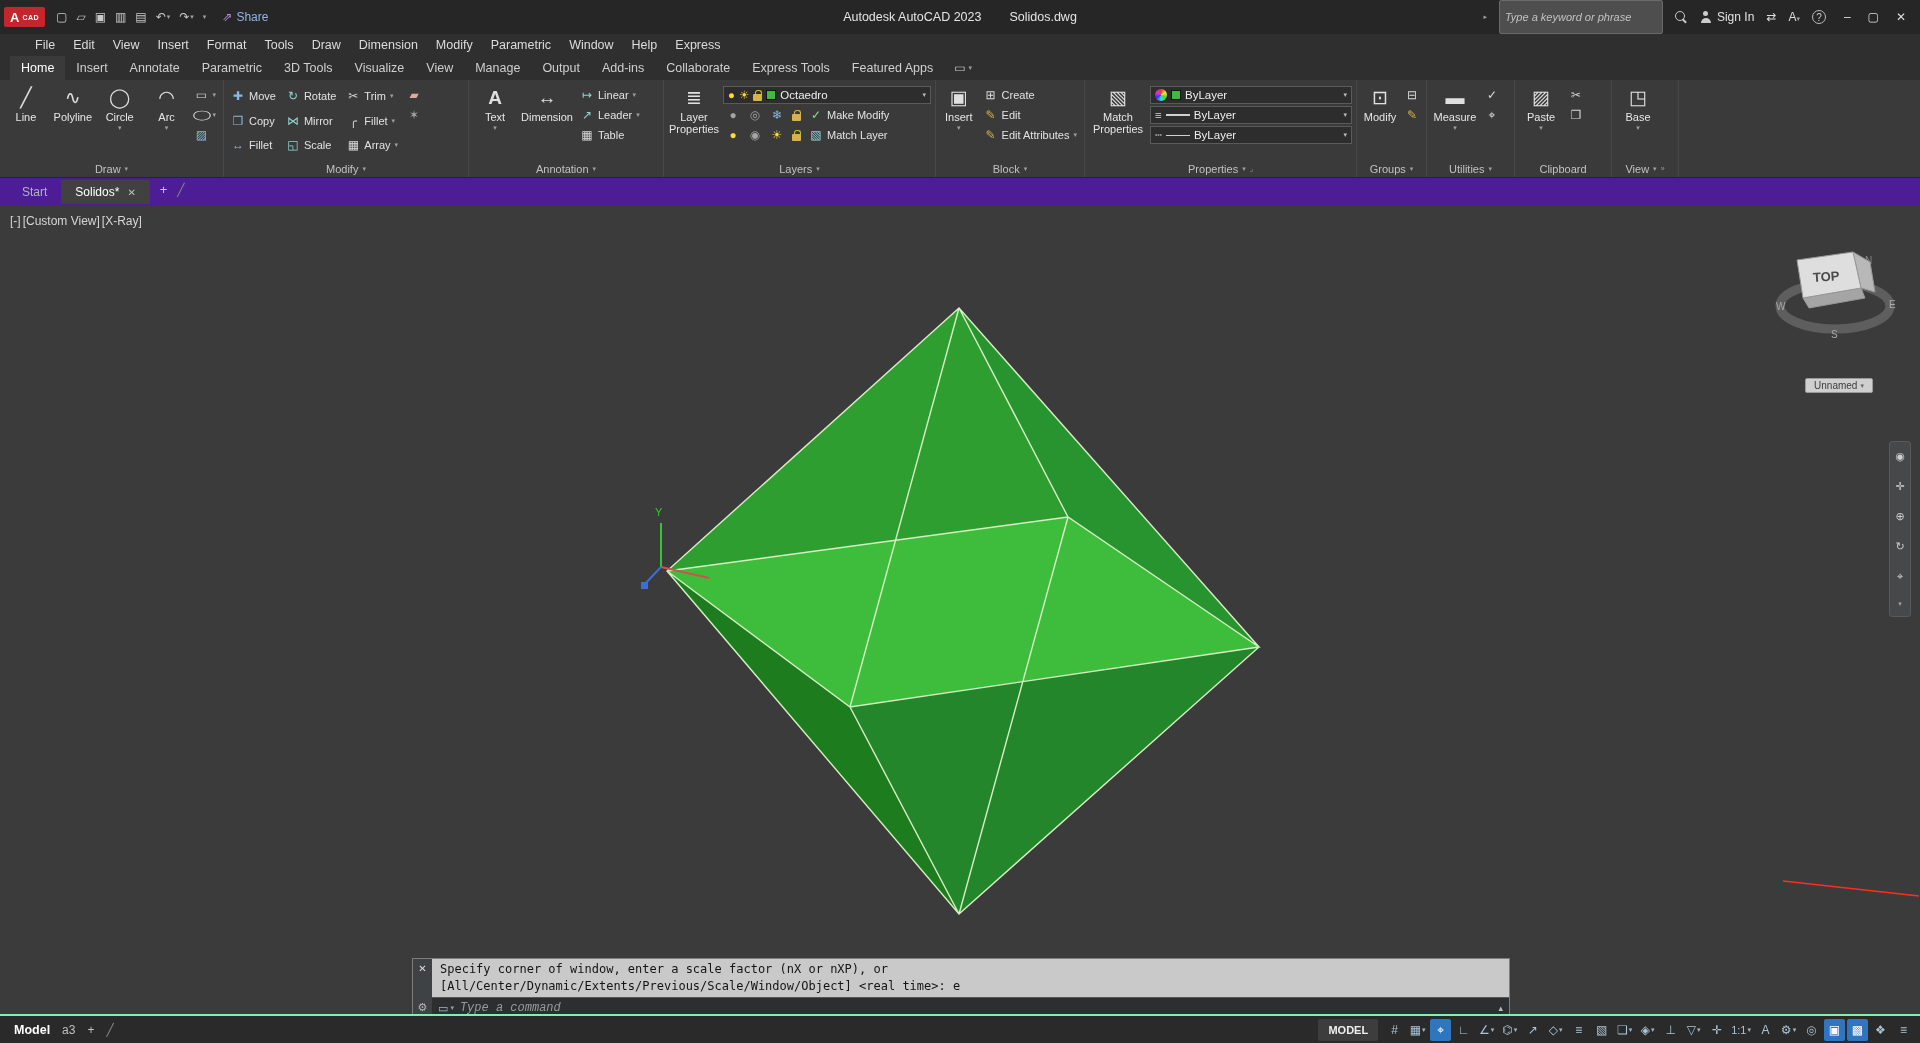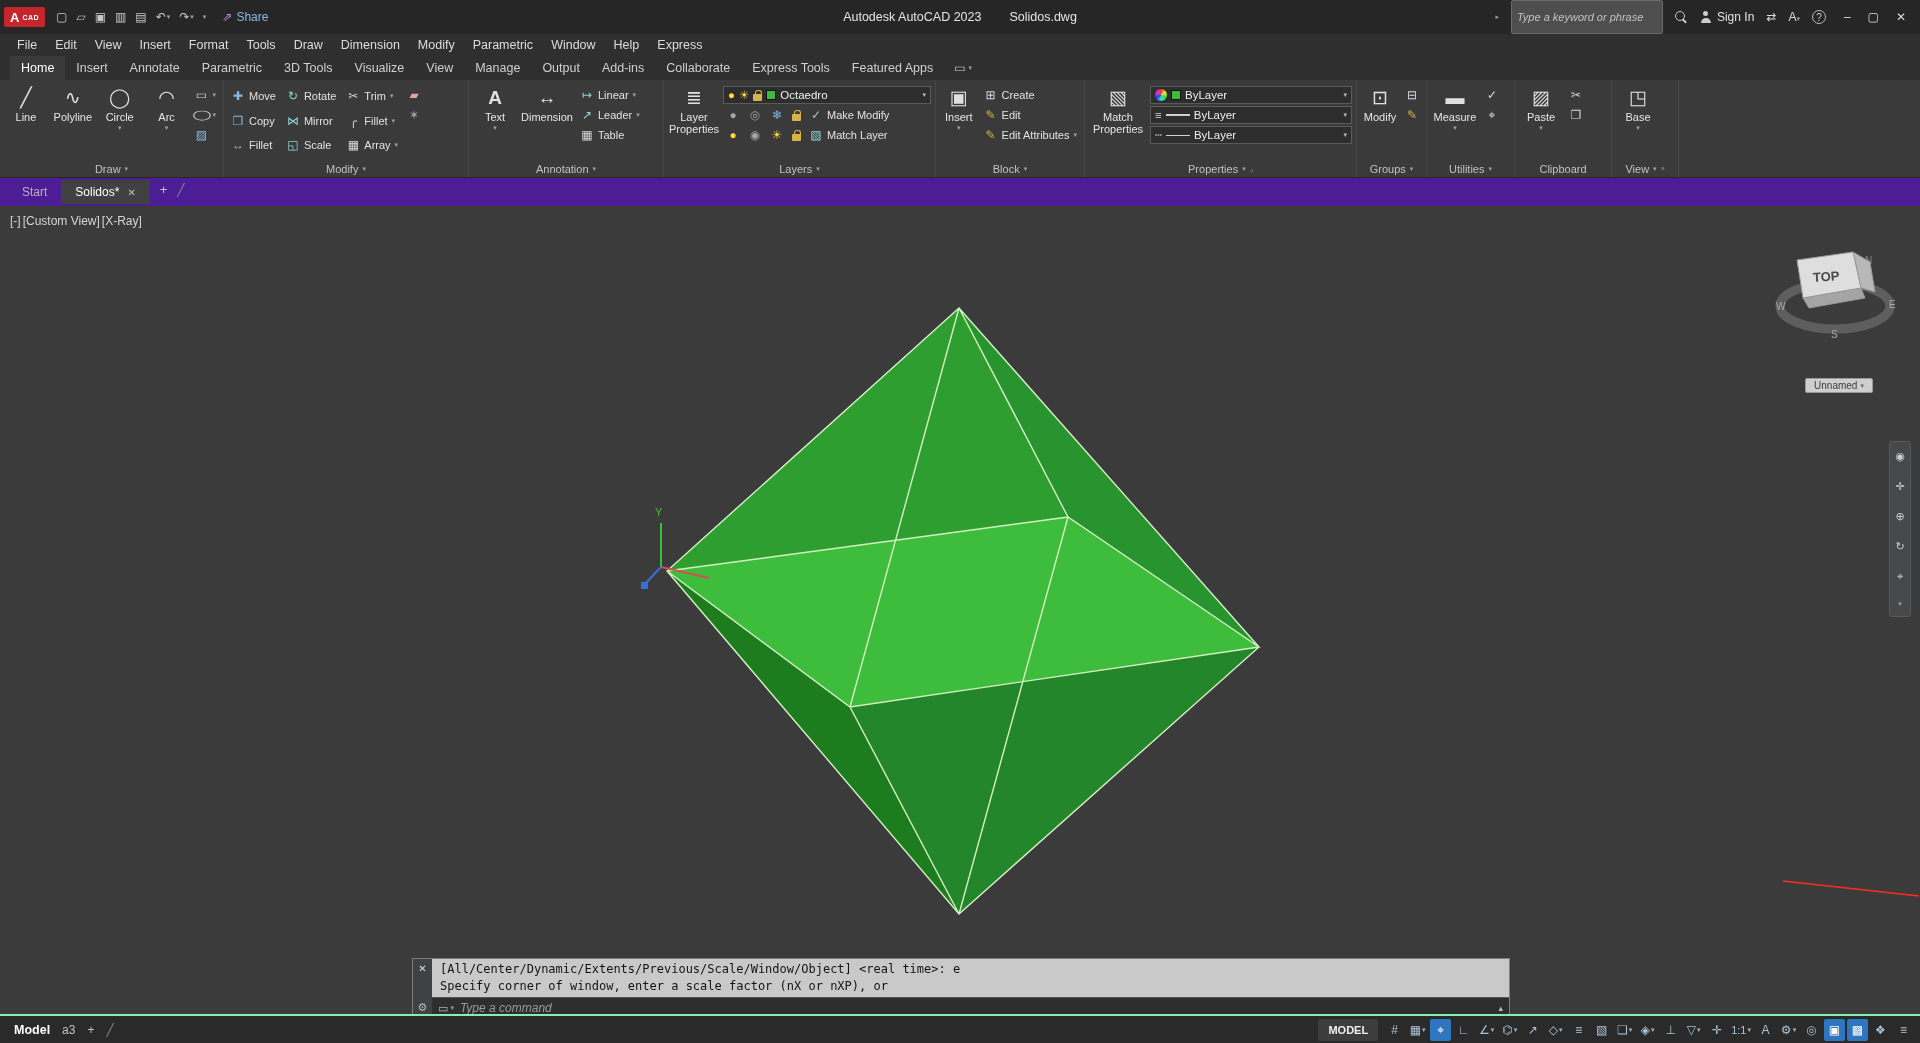--- a/index.html
+++ b/index.html
@@ -12,34 +12,34 @@
   .logo{background:#c4262e;color:#fff;height:20px;display:flex;align-items:center;gap:3px;padding:0 6px;border-radius:2px;font-weight:bold}
   .logo .a{font-size:13px}.logo .cad{font-size:7px;letter-spacing:.5px}
   .qat{display:flex;align-items:center;gap:9px;color:#c9c9c9;font-size:12px;margin-left:5px}
   .qat .ic{display:flex;align-items:center;gap:1px}
   .tinycaret{font-size:7px;color:#9f9f9f}
   .share{display:flex;align-items:center;gap:4px;margin-left:10px}
   .share .sic{color:#c08ae0;font-size:12px}
   .share .slb{color:#8fb4e8;font-size:12px}
   .title-center{position:absolute;left:50%;transform:translateX(-50%);display:flex;gap:28px;color:#e4e4e4;font-size:12.5px;white-space:nowrap}
   .tb-right{margin-left:auto;display:flex;align-items:center;gap:12px;padding-right:2px}
-  .searchbox{width:152px;height:16px;background:#4e4e4e;border:1px solid #6a6a6a;border-radius:2px;color:#ddd;font-size:11px;padding:16px 5px;outline:none}
+  .searchbox{width:164px;height:16px;background:#4e4e4e;border:1px solid #6a6a6a;border-radius:2px;color:#ddd;font-size:11px;padding:16px 5px;outline:none}
   .searchbox::placeholder{color:#c2c2c2;font-style:italic}
   .mag{position:relative;width:13px;height:13px;display:inline-block}
   .mag::before{content:"";position:absolute;top:0;left:0;width:8px;height:8px;border:1.5px solid #ccc;border-radius:50%}
   .mag::after{content:"";position:absolute;width:5px;height:1.5px;background:#ccc;transform:rotate(45deg);top:9px;left:7px}
   .person{position:relative;width:12px;height:12px;display:inline-block}
   .person::before{content:"";position:absolute;top:0;left:3.5px;width:5px;height:5px;border-radius:50%;background:#ccc}
   .person::after{content:"";position:absolute;bottom:0;left:1px;width:10px;height:5px;border-radius:5px 5px 0 0;background:#ccc}
   .signin{display:flex;align-items:center;gap:5px;color:#e0e0e0}
   .helpc{width:14px;height:14px;border:1px solid #bbb;border-radius:50%;display:flex;align-items:center;justify-content:center;font-size:10px;color:#ccc}
   .winbtns{display:flex;gap:17px;margin-left:6px;padding-right:8px;color:#ddd;font-size:12px}
 
   
-  .menubar{flex:0 0 22px;background:#2f2f2f;display:flex;align-items:center;padding-left:8px}
+  .menubar{flex:0 0 22px;background:#2f2f2f;display:flex;align-items:center;padding-left:26px}
   .menubar>span{padding:0 9px;font-size:12.5px;color:#dcdcdc}
   .ribtabs{flex:0 0 24px;background:#2f2f2f;display:flex;align-items:stretch;padding-left:10px}
   .ribtab{display:flex;align-items:center;padding:0 11px;font-size:12.5px;color:#cfcfcf}
   .ribtab.active{background:#3a3a3a;color:#fff}
   .paneltoggle{display:flex;align-items:center;gap:3px;color:#cfcfcf;margin-left:10px}
 
   
   .ribbon{flex:0 0 98px;background:#3a3a3a;display:flex;border-bottom:1px solid #252525}
   .panel{display:flex;flex-direction:column;border-right:1px solid #474747;flex:0 0 auto}
   .panel-body{flex:1;display:flex;padding:3px 4px 0 4px;gap:3px}
@@ -82,21 +82,21 @@
 
   
   .cmdwin{position:absolute;left:413px;top:753px;width:1096px;display:flex;box-shadow:0 0 0 1px #7d7d7d;z-index:4}
   .cmd-strip{width:19px;background:#3f4245;display:flex;flex-direction:column;align-items:center;justify-content:space-between;padding:4px 0}
   .cmd-strip .cx{font-size:10px;color:#ddd}
   .cmd-strip .cw{font-size:11px;color:#b5b5b5}
   .cmd-main{flex:1;display:flex;flex-direction:column}
   .cmd-hist{background:#c9c9c9;color:#141414;font-family:"DejaVu Sans Mono",monospace;font-size:12px;line-height:17px;padding:2px 8px;height:38px}
   .cmd-input{height:21px;background:#2c2e30;display:flex;align-items:center;gap:6px;padding:0 6px;border-top:1px solid #555}
   .cmd-input .pic{color:#9fb8cc;font-size:11px;display:flex;align-items:center;gap:2px}
-  .cmd-input input{flex:1;background:transparent;border:none;outline:none;color:#fde047;font-size:12px;font-family:Liberation Sans, sans-serif}
+  .cmd-input input{flex:1;background:transparent;border:none;outline:none;color:#fde047;font-size:12px;font-family:Liberation Mono, monospace}
   .cmd-input input::placeholder{color:#9a9a9a;font-style:italic}
   .recent{color:#b9b9b9;font-size:9px}
 
   
   .statusbar{flex:0 0 29px;background:#2a2a2a;border-top:2px solid #86efac;display:flex;align-items:center;padding:0 6px 0 14px}
   .lay-tabs{display:flex;align-items:center;gap:12px}
   .model-tab{color:#fff;font-weight:bold;font-size:12.5px}
   .layout-tab{color:#c0c0c0;font-size:12px}
   .sb-right{margin-left:auto;display:flex;align-items:center;gap:2px}
   .sb-model{background:#3d3d3d;color:#f0f0f0;font-size:11px;font-weight:bold;padding:0 10px;height:22px;display:flex;align-items:center;border-radius:2px;margin-right:4px}
@@ -610,22 +610,22 @@
       <span class="tinycaret">▾</span>
     </div>
 
     <div class="cmdwin">
       <div class="cmd-strip">
         <span class="cx">✕</span>
         <span class="cw">⚙</span>
       </div>
       <div class="cmd-main">
         <div class="cmd-hist">
+          <div>Specify corner of window, enter a scale factor (nX or nXP), or</div>
           <div>[All/Center/Dynamic/Extents/Previous/Scale/Window/Object] &lt;real time&gt;: e</div>
-          <div>Specify corner of window, enter a scale factor (nX or nXP), or</div>
         </div>
         <div class="cmd-input">
           <span class="pic">
               <span>▭</span>
               <span class="tinycaret">▾</span>
             </span>
           <input placeholder="Type a command" style="">
           <span class="recent">▴</span>
         </div>
       </div>

